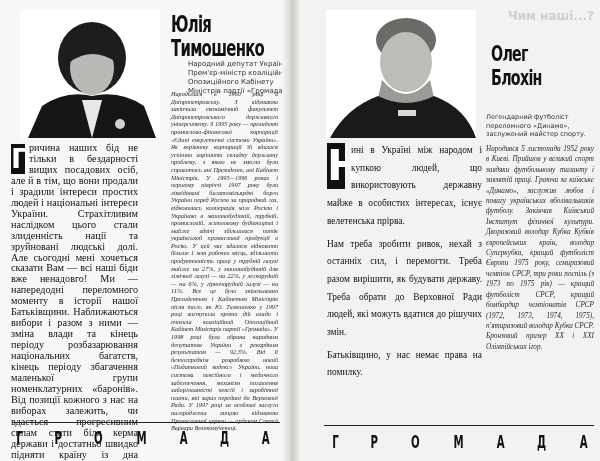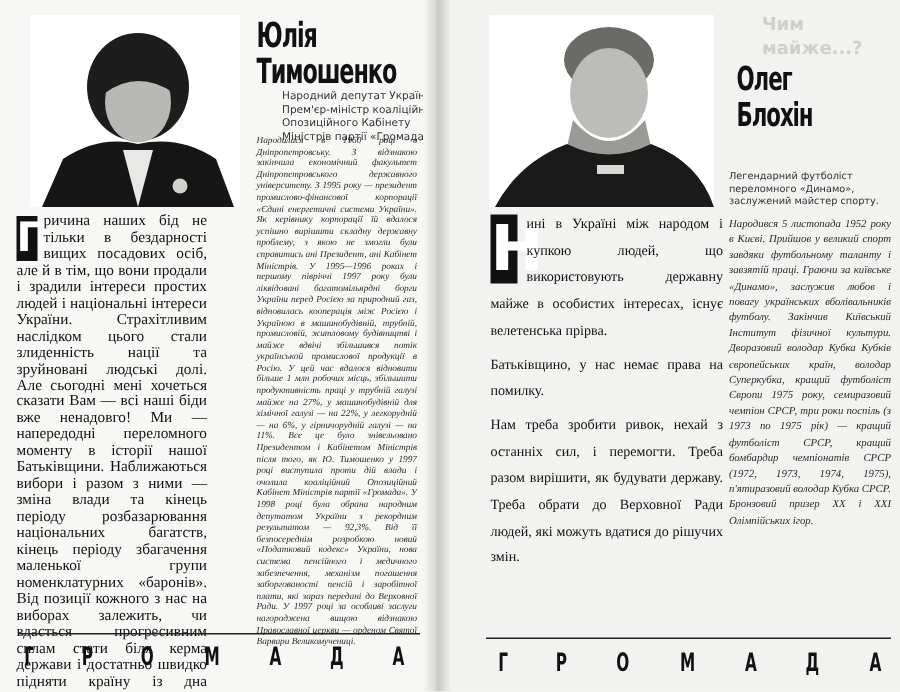--- a/index.html
+++ b/index.html
@@ -83,21 +83,21 @@
     <span>М</span>
     <span>А</span>
     <span>Д</span>
     <span>А</span>
   </div>
 </div>
 
 <div class="page right"></div>
 <div class="gutter"></div>
 
-<div class="ghost ghost-head">Чим майже...?</div>
+<div class="ghost ghost-head">Чим наші...?</div>
 
 <div class="photo photo-blokh" title="Portrait photo of Oleh Blokhin">
   <svg width="150" height="128" viewBox="0 0 150 128">
     <rect width="150" height="128" fill="#ffffff"></rect>
     <ellipse cx="80" cy="30" rx="30" ry="22" fill="#6a6a66"></ellipse>
     <ellipse cx="80" cy="52" rx="26" ry="30" fill="#bcbcb8"></ellipse>
     <path d="M56 70 Q80 98 104 70 L108 88 Q80 104 52 88 Z" fill="#9a9a96"></path>
     <path d="M4 128 Q20 98 52 86 Q80 100 108 86 Q140 98 150 128 Z" fill="#1a1a1a"></path>
     <rect x="72" y="100" width="18" height="6" fill="#d8d8d4"></rect>
   </svg>
@@ -108,22 +108,22 @@
   <div>Блохін</div>
 </div>
 <div class="role role-blokh">Легендарний футболіст переломного «Динамо», заслужений майстер спорту.</div>
 <div class="bio bio-blokh">Народився 5 листопада 1952 року в Києві. Прийшов у великий спорт завдяки футбольному таланту і завзятій праці. Граючи за київське «Динамо», заслужив любов і повагу українських вболівальників футболу. Закінчив Київський Інститут фізичної культури. Дворазовий володар Кубка Кубків європейських країн, володар Суперкубка, кращий футболіст Європи 1975 року, семиразовий чемпіон СРСР, три роки поспіль (з 1973 по 1975 рік) — кращий футболіст СРСР, кращий бомбардир чемпіонатів СРСР (1972, 1973, 1974, 1975), п'ятиразовий володар Кубка СРСР. Бронзовий призер XX і XXI Олімпійських ігор.</div>
 
 <div class="body-text body-blokh">
   <p>
     <span class="dropcap dropcap-blokh">Н</span>
     <span>ині в Україні між народом і купкою людей, що використовують державну майже в особистих інтересах, існує велетенська прірва.</span>
   </p>
+  <p>Нам треба зробити ривок, нехай з останніх сил, і перемогти. Треба разом вирішити, як будувати державу. Треба обрати до Верховної Ради людей, які можуть вдатися до рішучих змін.</p>
   <p>Батьківщино, у нас немає права на помилку.</p>
-  <p>Нам треба зробити ривок, нехай з останніх сил, і перемогти. Треба разом вирішити, як будувати державу. Треба обрати до Верховної Ради людей, які можуть вдатися до рішучих змін.</p>
 </div>
 
 <div class="rule rule-right"></div>
 <div class="mast mast-right">
   <span>Г</span>
   <span>Р</span>
   <span>О</span>
   <span>М</span>
   <span>А</span>
   <span>Д</span>

